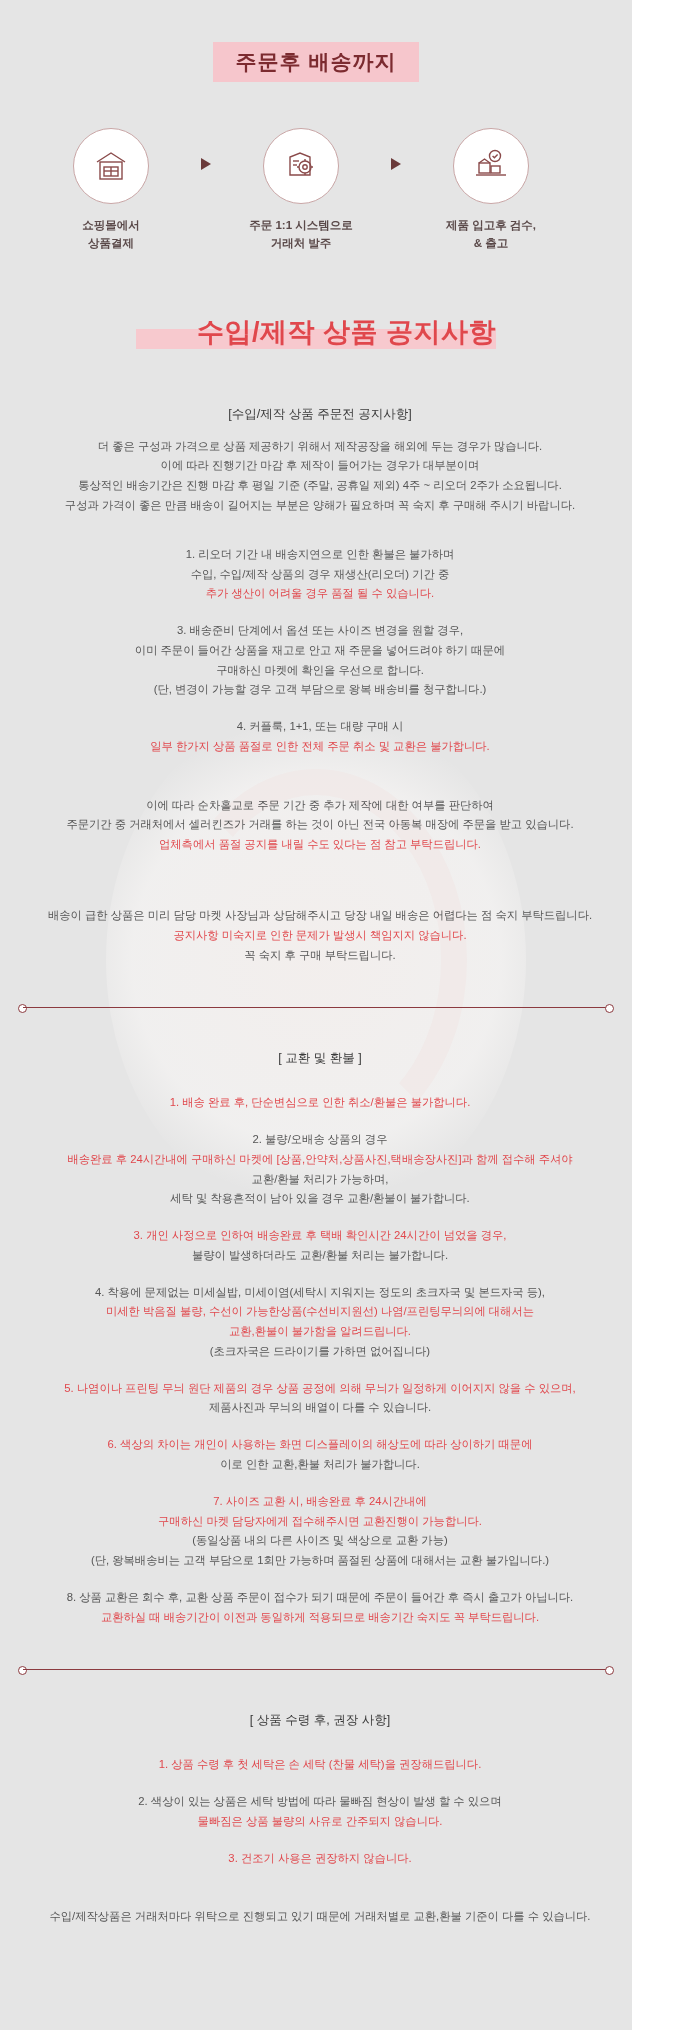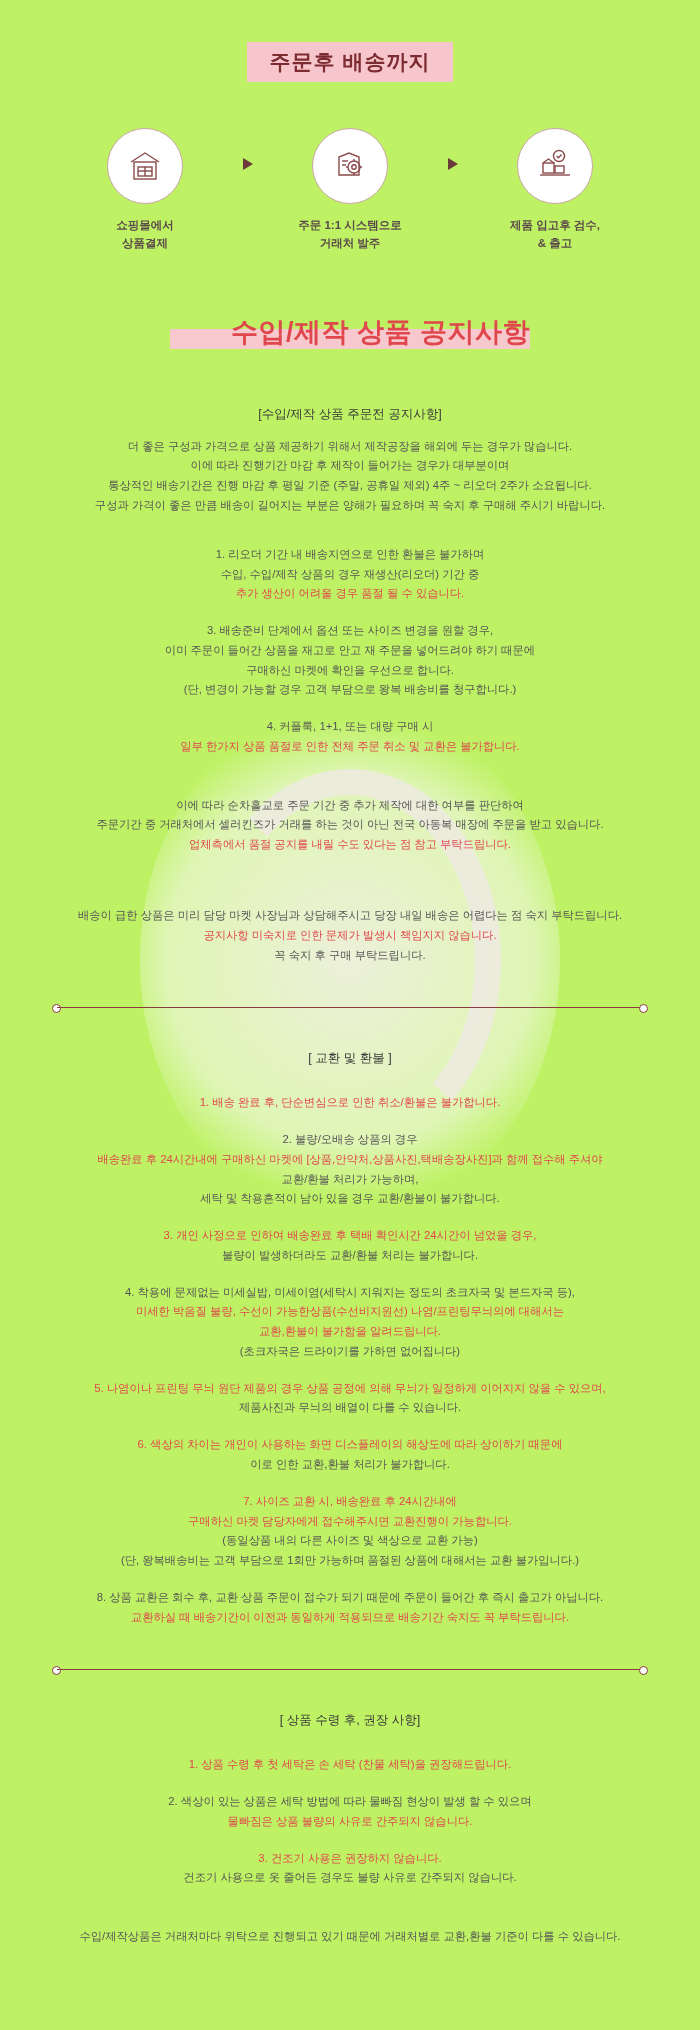--- a/index.html
+++ b/index.html
@@ -5,24 +5,24 @@
   html,body{margin:0;padding:0;}
   body{
     width:700px;
     background:#ffffff;
     font-family:"Liberation Sans","DejaVu Sans",sans-serif;
     color:#4a4a4a;
     -webkit-font-smoothing:antialiased;
   }
   .page{
     position:relative;
-    width:700px;
+    width:632px;
     min-height:2030px;
     overflow:hidden;
-    background:#bef264;
+    background:#e5e5e5;
   }
   
   .watermark{
     position:absolute;
     left:50%;
     top:700px;
     transform:translateX(-50%);
     width:420px;
     height:520px;
     border-radius:50%;
@@ -61,21 +61,21 @@
     letter-spacing:1px;
     line-height:1;
   }
 
   
   .steps{
     margin:46px auto 0;
     width:560px;
     display:flex;
     align-items:flex-start;
-    justify-content:space-between;
+    justify-content:flex-start;
   }
   .step{
     width:150px;
     text-align:center;
   }
   .circle{
     width:74px;
     height:74px;
     margin:0 auto;
     border:1px solid #c9a6a6;
@@ -381,21 +381,20 @@
         <p class="red">1. 상품 수령 후 첫 세탁은 손 세탁 (찬물 세탁)을 권장해드립니다.</p>
       </div>
 
       <div class="blk">
         <p>2. 색상이 있는 상품은 세탁 방법에 따라 물빠짐 현상이 발생 할 수 있으며</p>
         <p class="red b">물빠짐은 상품 불량의 사유로 간주되지 않습니다.</p>
       </div>
 
       <div class="blk">
         <p class="red b">3. 건조기 사용은 권장하지 않습니다.</p>
-        <p>건조기 사용으로 옷 줄어든 경우도 불량 사유로 간주되지 않습니다.</p>
       </div>
 
       <div class="spacer-md"></div>
 
       <p>수입/제작상품은 거래처마다 위탁으로 진행되고 있기 때문에 거래처별로 교환,환불 기준이 다를 수 있습니다.</p>
     </div>
 
   </div>
 </div>
 

